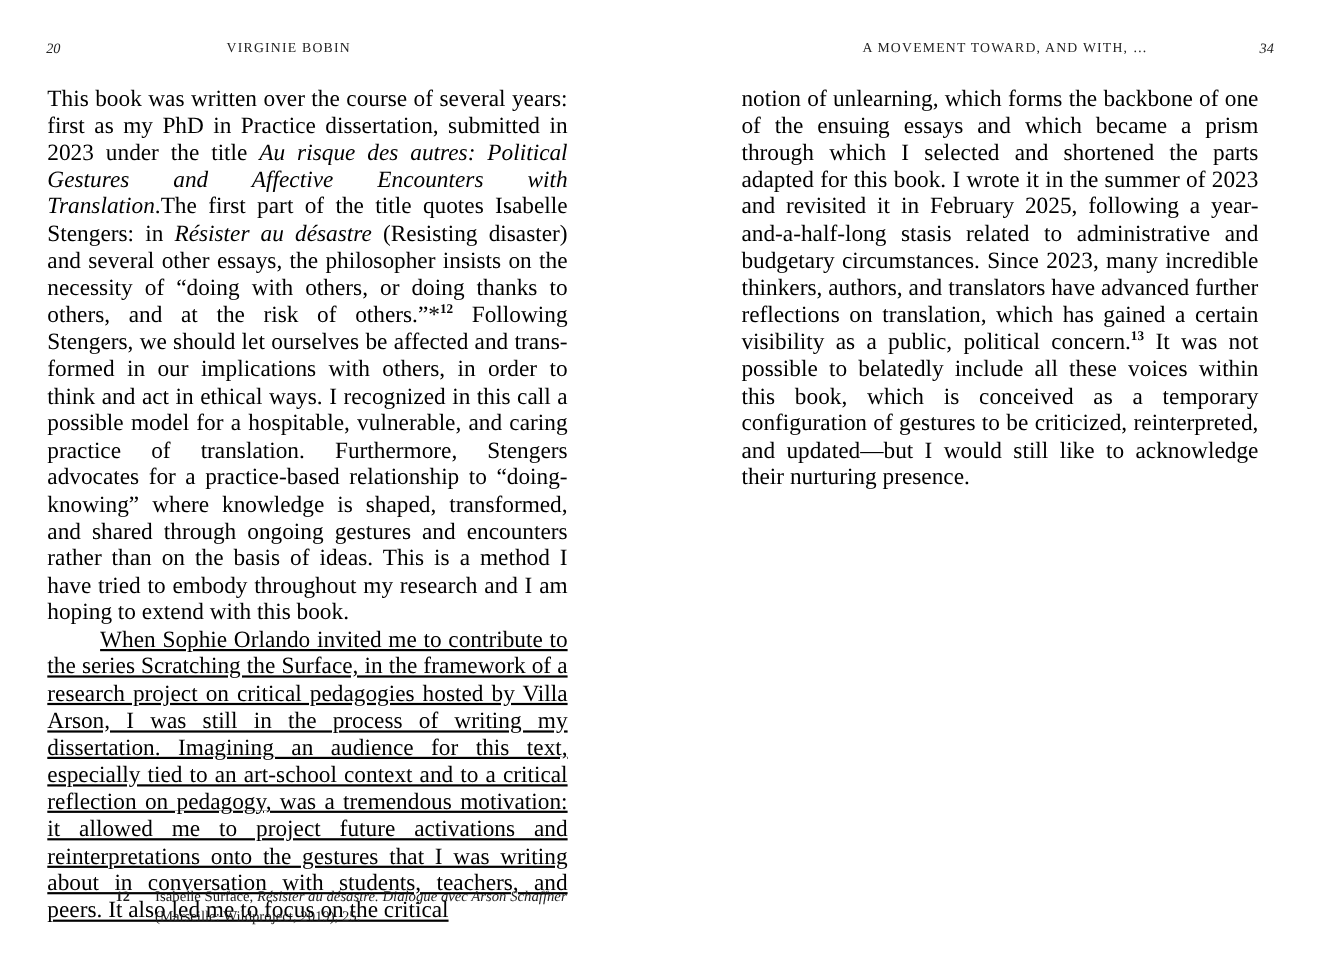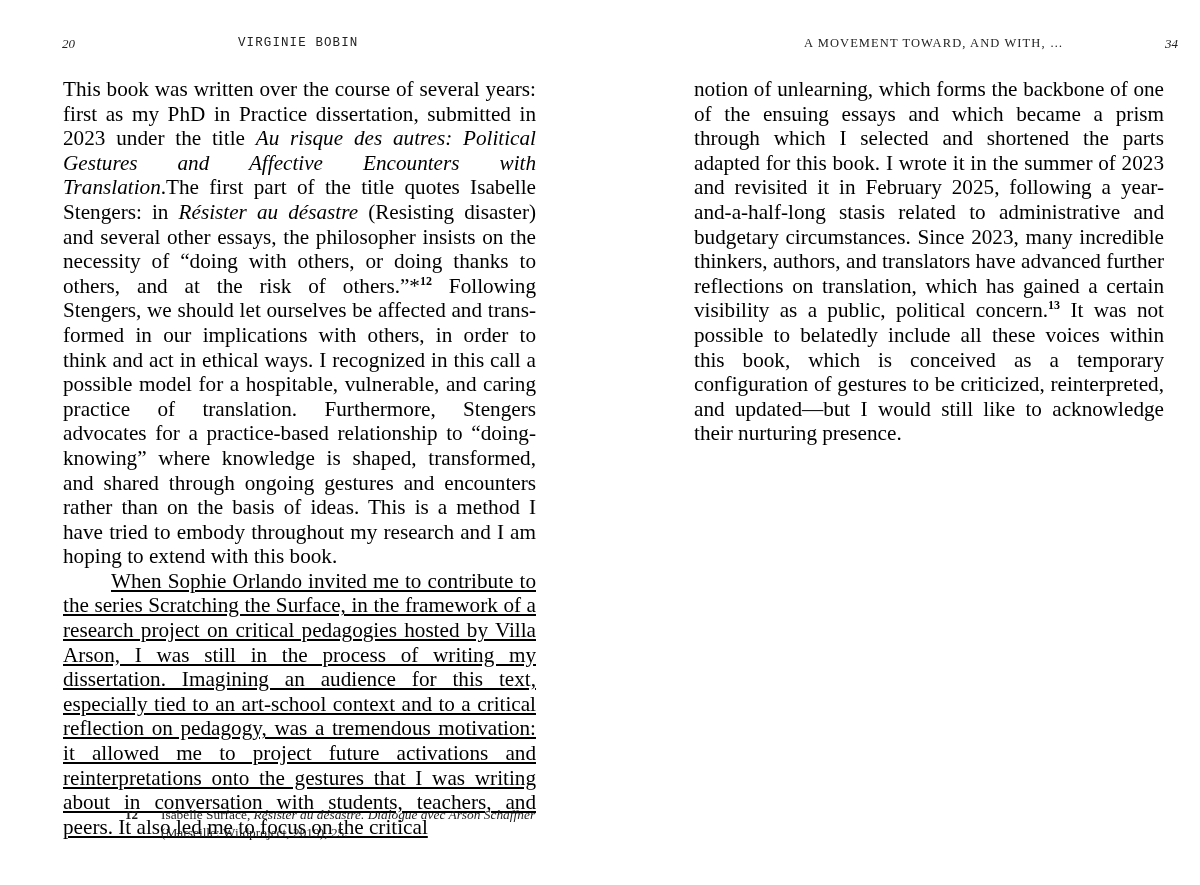--- a/index.html
+++ b/index.html
@@ -13,42 +13,41 @@
       position: relative;
       overflow: hidden;
       font-family: "Liberation Serif", "DejaVu Serif", serif;
       color: #1a1a1a;
     }
     .page {
       position: absolute;
       top: 0;
       height: 885px;
       width: 600px;
-      margin-left: 20px;
     }
     .page-left { left: 0; }
     .page-right { left: 600px; }
 
     .running-head {
       position: absolute;
       top: 36px;
       font-size: 12.5px;
       letter-spacing: 1.1px;
       text-transform: uppercase;
       color: #222;
     }
     .folio {
       position: absolute;
       top: 36px;
       font-size: 13px;
       font-style: italic;
       color: #222;
     }
     .page-left .folio { left: 42px; }
-    .page-left .running-head { left: 218px; font-family: Liberation Mono, monospace; }
+    .page-left .running-head { left: 206px; }
     .page-right .running-head { left: 184px; text-align: center; }
     .page-right .folio { left: 545px; }
 
     .body-text {
       position: absolute;
       font-size: 21.2px;
       line-height: 24.6px;
       text-align: justify;
       hyphens: manual;
       color: #000000;

